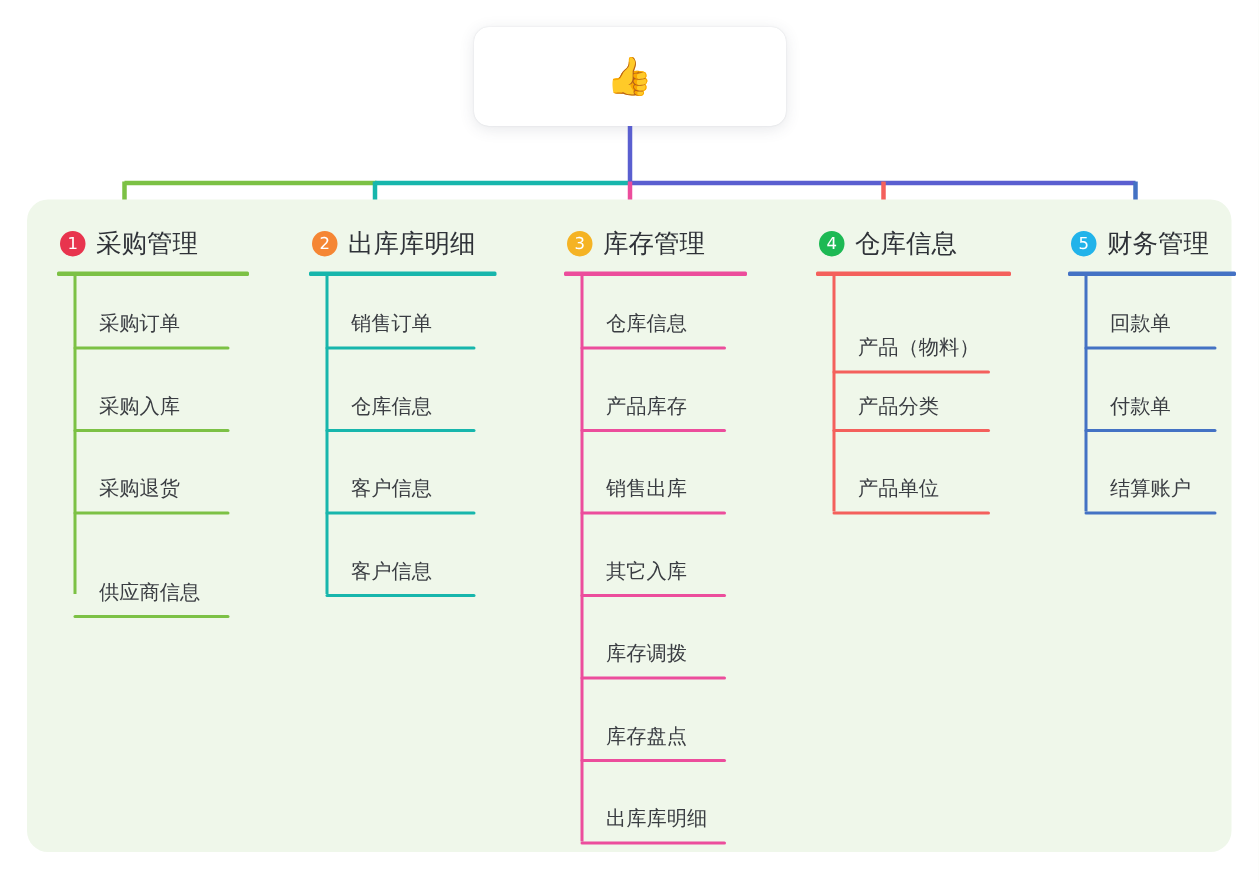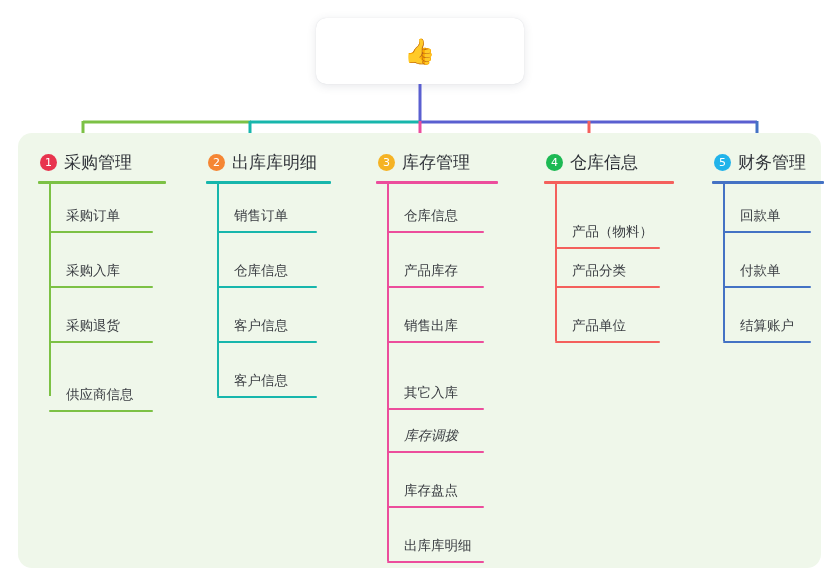--- a/index.html
+++ b/index.html
@@ -211,25 +211,25 @@
           <div class="item-rule" style="top: 24px; width: 97px; background: rgb(236, 77, 156);"></div>
         </div>
         <div class="item" style="top: 129px; height: 26px; width: 117px;">
           <span class="item-label">产品库存</span>
           <div class="item-rule" style="top: 24px; width: 97px; background: rgb(236, 77, 156);"></div>
         </div>
         <div class="item" style="top: 184px; height: 26px; width: 117px;">
           <span class="item-label">销售出库</span>
           <div class="item-rule" style="top: 24px; width: 97px; background: rgb(236, 77, 156);"></div>
         </div>
-        <div class="item" style="top: 239px; height: 26px; width: 117px; margin-top: 12px;">
+        <div class="item" style="top: 239px; height: 26px; width: 117px;">
           <span class="item-label">其它入库</span>
           <div class="item-rule" style="top: 24px; width: 97px; background: rgb(236, 77, 156);"></div>
         </div>
-        <div class="item" style="top: 294px; height: 26px; width: 117px; font-style: italic;">
+        <div class="item" style="top: 294px; height: 26px; width: 117px;">
           <span class="item-label">库存调拨</span>
           <div class="item-rule" style="top: 24px; width: 97px; background: rgb(236, 77, 156);"></div>
         </div>
         <div class="item" style="top: 349px; height: 26px; width: 117px;">
           <span class="item-label">库存盘点</span>
           <div class="item-rule" style="top: 24px; width: 97px; background: rgb(236, 77, 156);"></div>
         </div>
         <div class="item" style="top: 404px; height: 26px; width: 117px;">
           <span class="item-label">出库库明细</span>
           <div class="item-rule" style="top: 24px; width: 97px; background: rgb(236, 77, 156);"></div>

